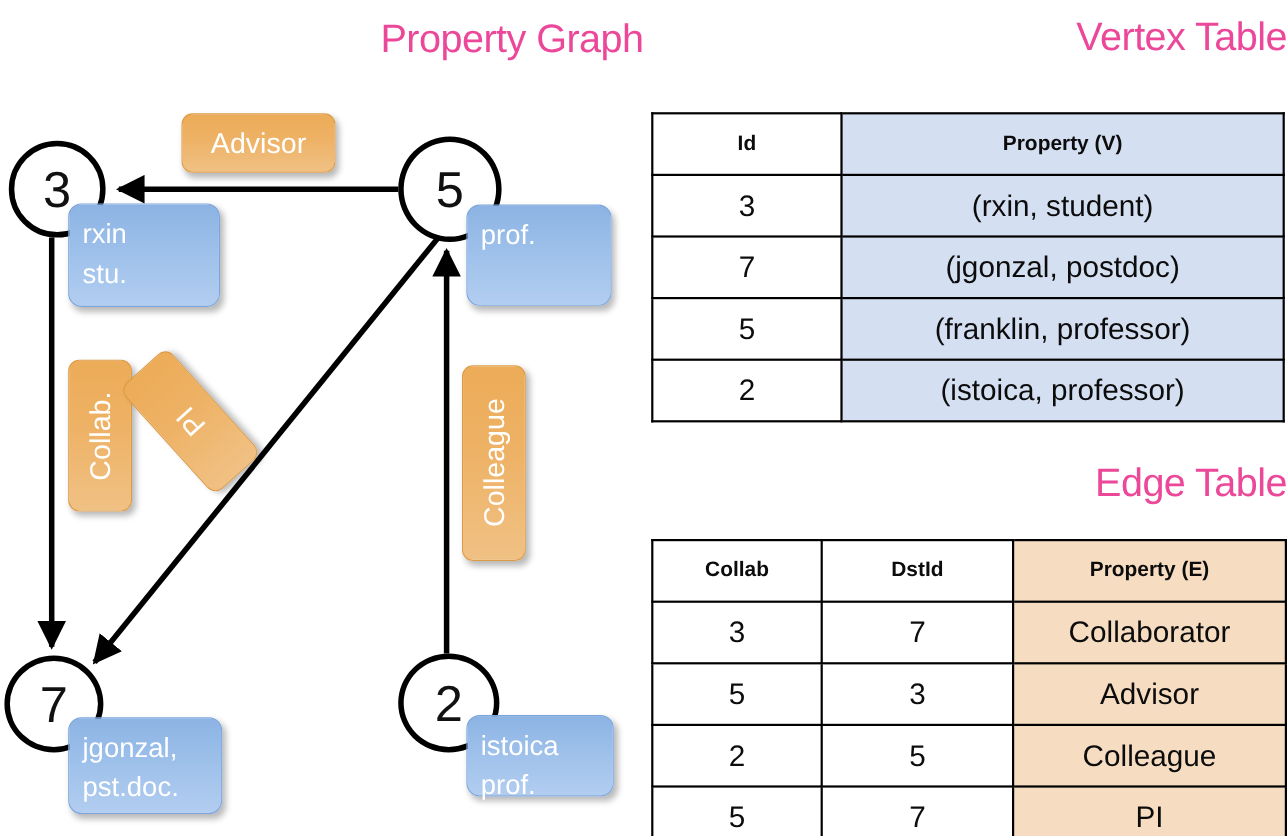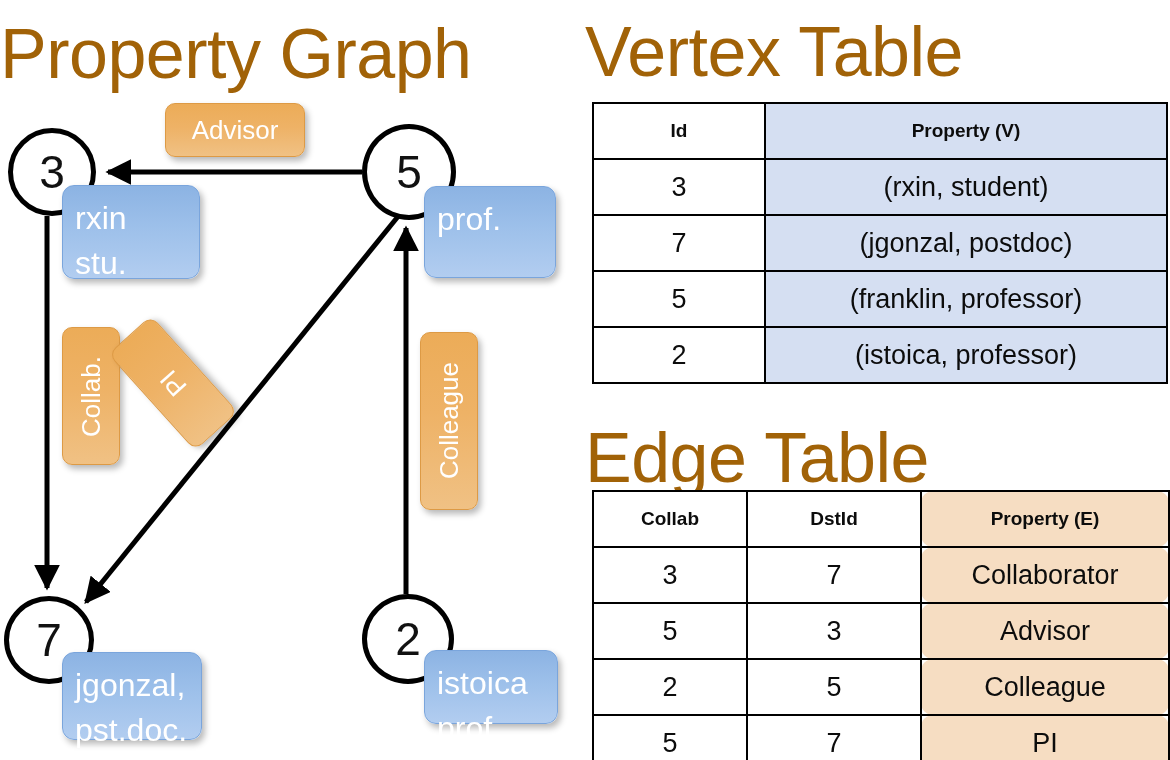--- a/index.html
+++ b/index.html
@@ -14,25 +14,25 @@
     overflow: hidden;
     font-family: "Liberation Sans", sans-serif;
     color: #000000;
   }
 
   
   .title {
     position: absolute;
     font-family: "Liberation Sans", sans-serif;
     font-weight: 300;
-    font-size: 70px;
+    font-size: 36px;
     letter-spacing: -0.5px;
-    color: #a16207;
+    color: #ec4899;
     white-space: nowrap;
-    text-align: left;
+    text-align: right;
   }
   #title-property-graph { left: 0;   top: 14px;  width: 585px; }
   #title-vertex-table   { left: 585px; top: 12px;  width: 585px; }
   #title-edge-table     { left: 585px; top: 402px; width: 585px; margin-top: 16px; }
 
   
   #graph-panel {
     position: absolute;
     left: 0; top: 0;
     width: 585px; height: 760px;
@@ -69,21 +69,21 @@
   
   .prop-box {
     position: absolute;
     border-radius: 12px;
     background: linear-gradient(to bottom, #8cb3e3 0%, #9dc0ea 45%, #b2cdf0 100%);
     border: 1px solid #7aa5dc;
     box-shadow: 3px 4px 6px rgba(0,0,0,0.28);
     color: #ffffff;
     font-family: "Liberation Sans", sans-serif;
     font-weight: 300;
-    font-size: 32px;
+    font-size: 25px;
     line-height: 1.42;
     padding: 10px 0 0 12px;
     box-sizing: border-box;
     z-index: 4;
   }
   #prop-rxin     { left: 62px;  top: 185px; width: 138px; height: 94px; }
   #prop-franklin { left: 424px; top: 186px; width: 132px; height: 92px; }
   #prop-jgonzal  { left: 62px;  top: 652px; width: 140px; height: 88px; }
   #prop-istoica  { left: 424px; top: 650px; width: 134px; height: 74px; }
 
@@ -146,21 +146,21 @@
     font-size: 27px;
     color: #0c0c0c;
     padding: 0;
     background: #ffffff;
   }
   .data-table th {
     font-weight: 700;
     font-size: 19px;
   }
   .vt-prop { background: #d5dff2 !important; }
-  .et-prop { background: #f6ddc2 !important; border-radius: 12px; }
+  .et-prop { background: #f6ddc2 !important; }
 
   #vertex-table {
     left: 592px; top: 102px; width: 574px;
   }
   #vertex-table td, #vertex-table th { height: 54px; }
   #vertex-table .col-id   { width: 172px; }
   #vertex-table .col-prop { width: 402px; }
 
   #edge-table {
     left: 592px; top: 490px; width: 576px;

